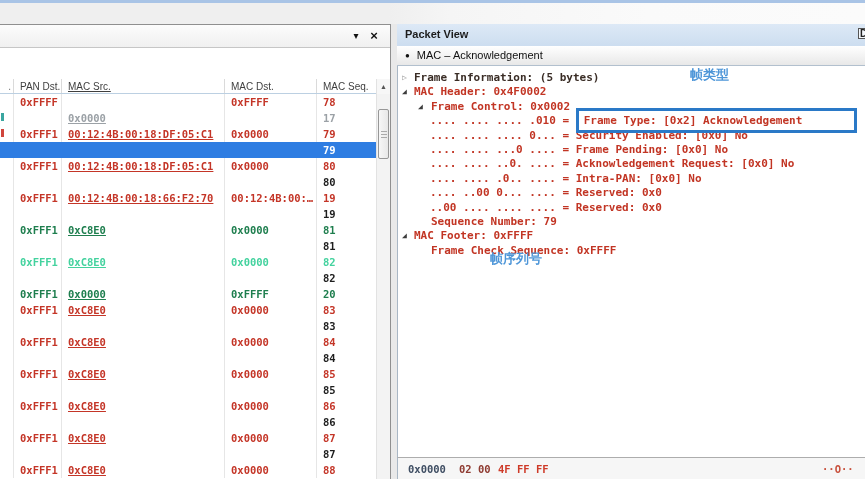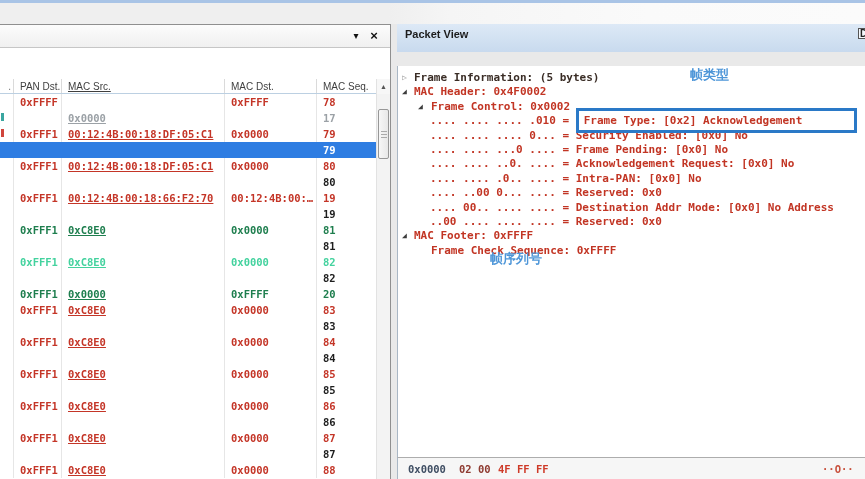--- a/index.html
+++ b/index.html
@@ -290,34 +290,37 @@
     </div>
   </div>
 </div>
 
 <div class="right-panel">
   <div class="pv-header">
     <span>Packet View</span>
     <span class="pv-win-icon">D</span>
   </div>
 
+  <div class="pv-status">
+    <span class="bullet">●</span><span>MAC – Acknowledgement</span>
+  </div>
 
   <div class="pv-tree">
     <div id="tree-lines">
         <div class="tree-line ind0 dark"><span class="arrow collapsed">▷</span><span class="lbl">Frame Information: (5 bytes)</span></div>
         <div class="tree-line ind0"><span class="arrow expanded">◢</span><span class="lbl">MAC Header: 0x4F0002</span></div>
         <div class="tree-line ind1"><span class="arrow expanded">◢</span><span class="lbl">Frame Control: 0x0002</span></div>
         <div class="tree-line ind2"><span class="bits">.... .... .... .010 = </span><span class="lbl boxed">Frame Type: [0x2] Acknowledgement</span></div>
         <div class="tree-line ind2"><span class="bits">.... .... .... 0... = </span><span class="lbl">Security Enabled: [0x0] No</span></div>
         <div class="tree-line ind2"><span class="bits">.... .... ...0 .... = </span><span class="lbl">Frame Pending: [0x0] No</span></div>
         <div class="tree-line ind2"><span class="bits">.... .... ..0. .... = </span><span class="lbl">Acknowledgement Request: [0x0] No</span></div>
         <div class="tree-line ind2"><span class="bits">.... .... .0.. .... = </span><span class="lbl">Intra-PAN: [0x0] No</span></div>
         <div class="tree-line ind2"><span class="bits">.... ..00 0... .... = </span><span class="lbl">Reserved: 0x0</span></div>
-        <div class="tree-line ind2"><span class="bits">.... 00.. .... .... = </span><span class="lbl">Destination Addr Mode: [0x0] No Address</span></div>
         <div class="tree-line ind2"><span class="bits">..00 .... .... .... = </span><span class="lbl">Reserved: 0x0</span></div>
+        <div class="tree-line ind1"><span class="lbl">Sequence Number: 79</span></div>
         <div class="tree-line ind0"><span class="arrow expanded">◢</span><span class="lbl">MAC Footer: 0xFFFF</span></div>
         <div class="tree-line ind1"><span class="lbl">Frame Check Sequence: 0xFFFF</span></div>
       </div>
     <div class="anno frame-type">帧类型</div>
     <div class="anno seq-num">帧序列号</div>
   </div>
 
   <div class="pv-footer">
     <span class="hx offset">0x0000</span>
     <span class="hx bytes-a">02 00</span>

